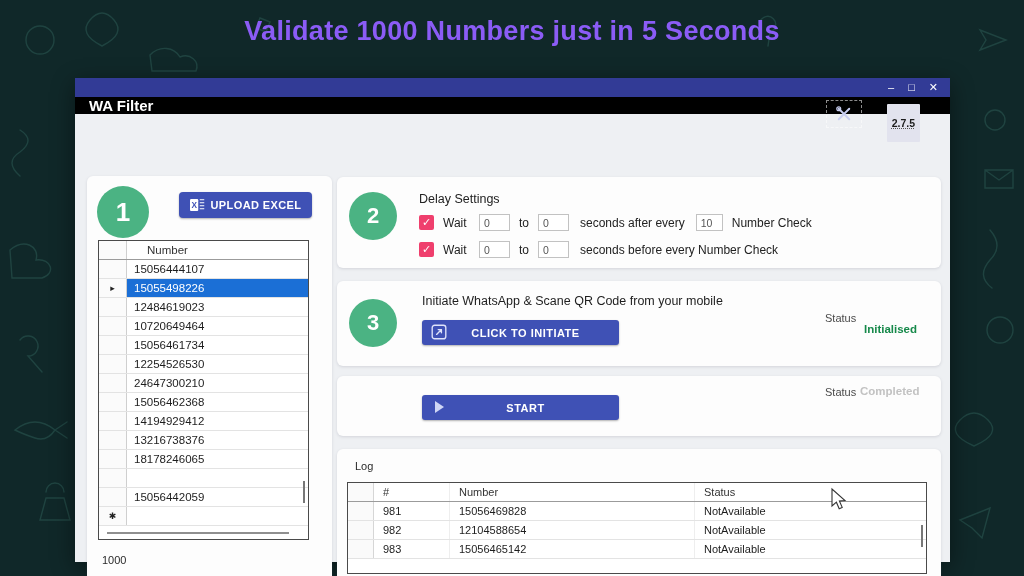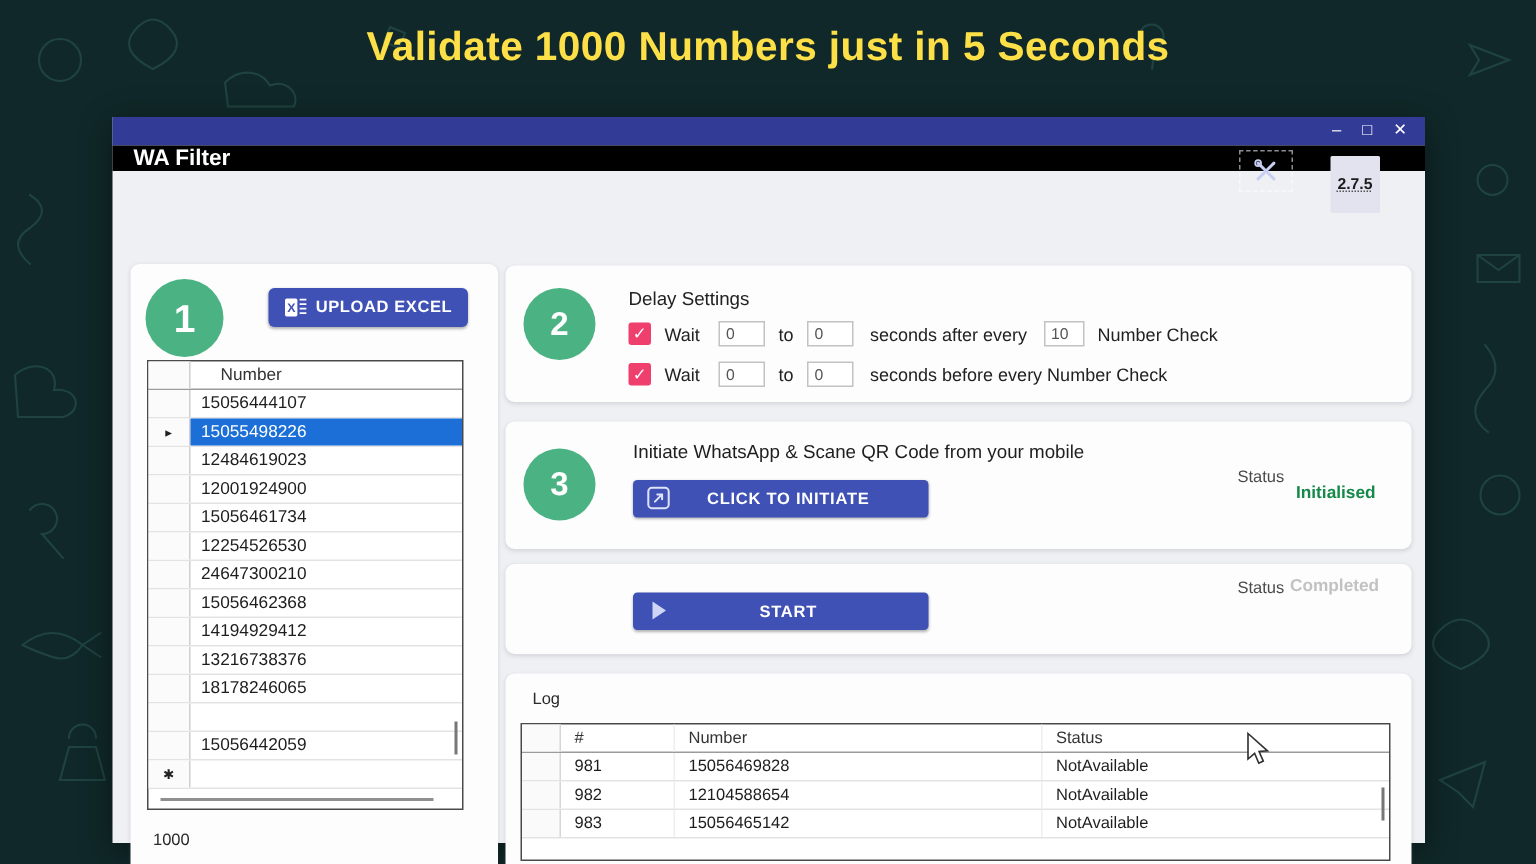--- a/index.html
+++ b/index.html
@@ -3,21 +3,21 @@
 <meta charset="utf-8">
 <style>
   * { margin:0; padding:0; box-sizing:border-box; }
   html,body { width:1024px; height:576px; overflow:hidden; }
   body { font-family:"Liberation Sans", sans-serif; background:#102829; position:relative; }
 
   
   #doodles { position:absolute; inset:0; z-index:0; }
 
   .heading { position:absolute; top:16px; left:0; width:100%; text-align:center;
-    color:#fde047; font-size:27px; font-weight:600; letter-spacing:.3px; z-index:2; }
+    color:#8b5cf6; font-size:27px; font-weight:600; letter-spacing:.3px; z-index:2; }
 
   
   .window { position:absolute; left:75px; top:78px; width:875px; height:484px;
     background:#eef0f3; box-shadow:0 6px 22px rgba(0,0,0,.45); z-index:3; }
   .topstrip { height:19px; background:#323b96; display:flex; justify-content:flex-end;
     align-items:center; gap:14px; padding:0 12px; }
   .wctl { color:#fff; font-size:11px; line-height:1; cursor:default; }
   .titlebar { height:17px; background:#000000; display:flex; align-items:flex-end; padding:0 14px; position:relative; }
   .titlebar .wtitle { color:#fff; font-size:15px; font-weight:700; }
   .toolsbox { position:absolute; right:88px; top:3px; width:36px; height:28px;
@@ -186,21 +186,21 @@
               <span>▸</span>
             </div>
             <div class="gcell">15055498226</div>
           </div>
         <div class="grow">
             <div class="grh"></div>
             <div class="gcell">12484619023</div>
           </div>
         <div class="grow">
             <div class="grh"></div>
-            <div class="gcell">12001924900</div>
+            <div class="gcell">10720649464</div>
           </div>
         <div class="grow">
             <div class="grh"></div>
             <div class="gcell">15056461734</div>
           </div>
         <div class="grow">
             <div class="grh"></div>
             <div class="gcell">12254526530</div>
           </div>
         <div class="grow">

